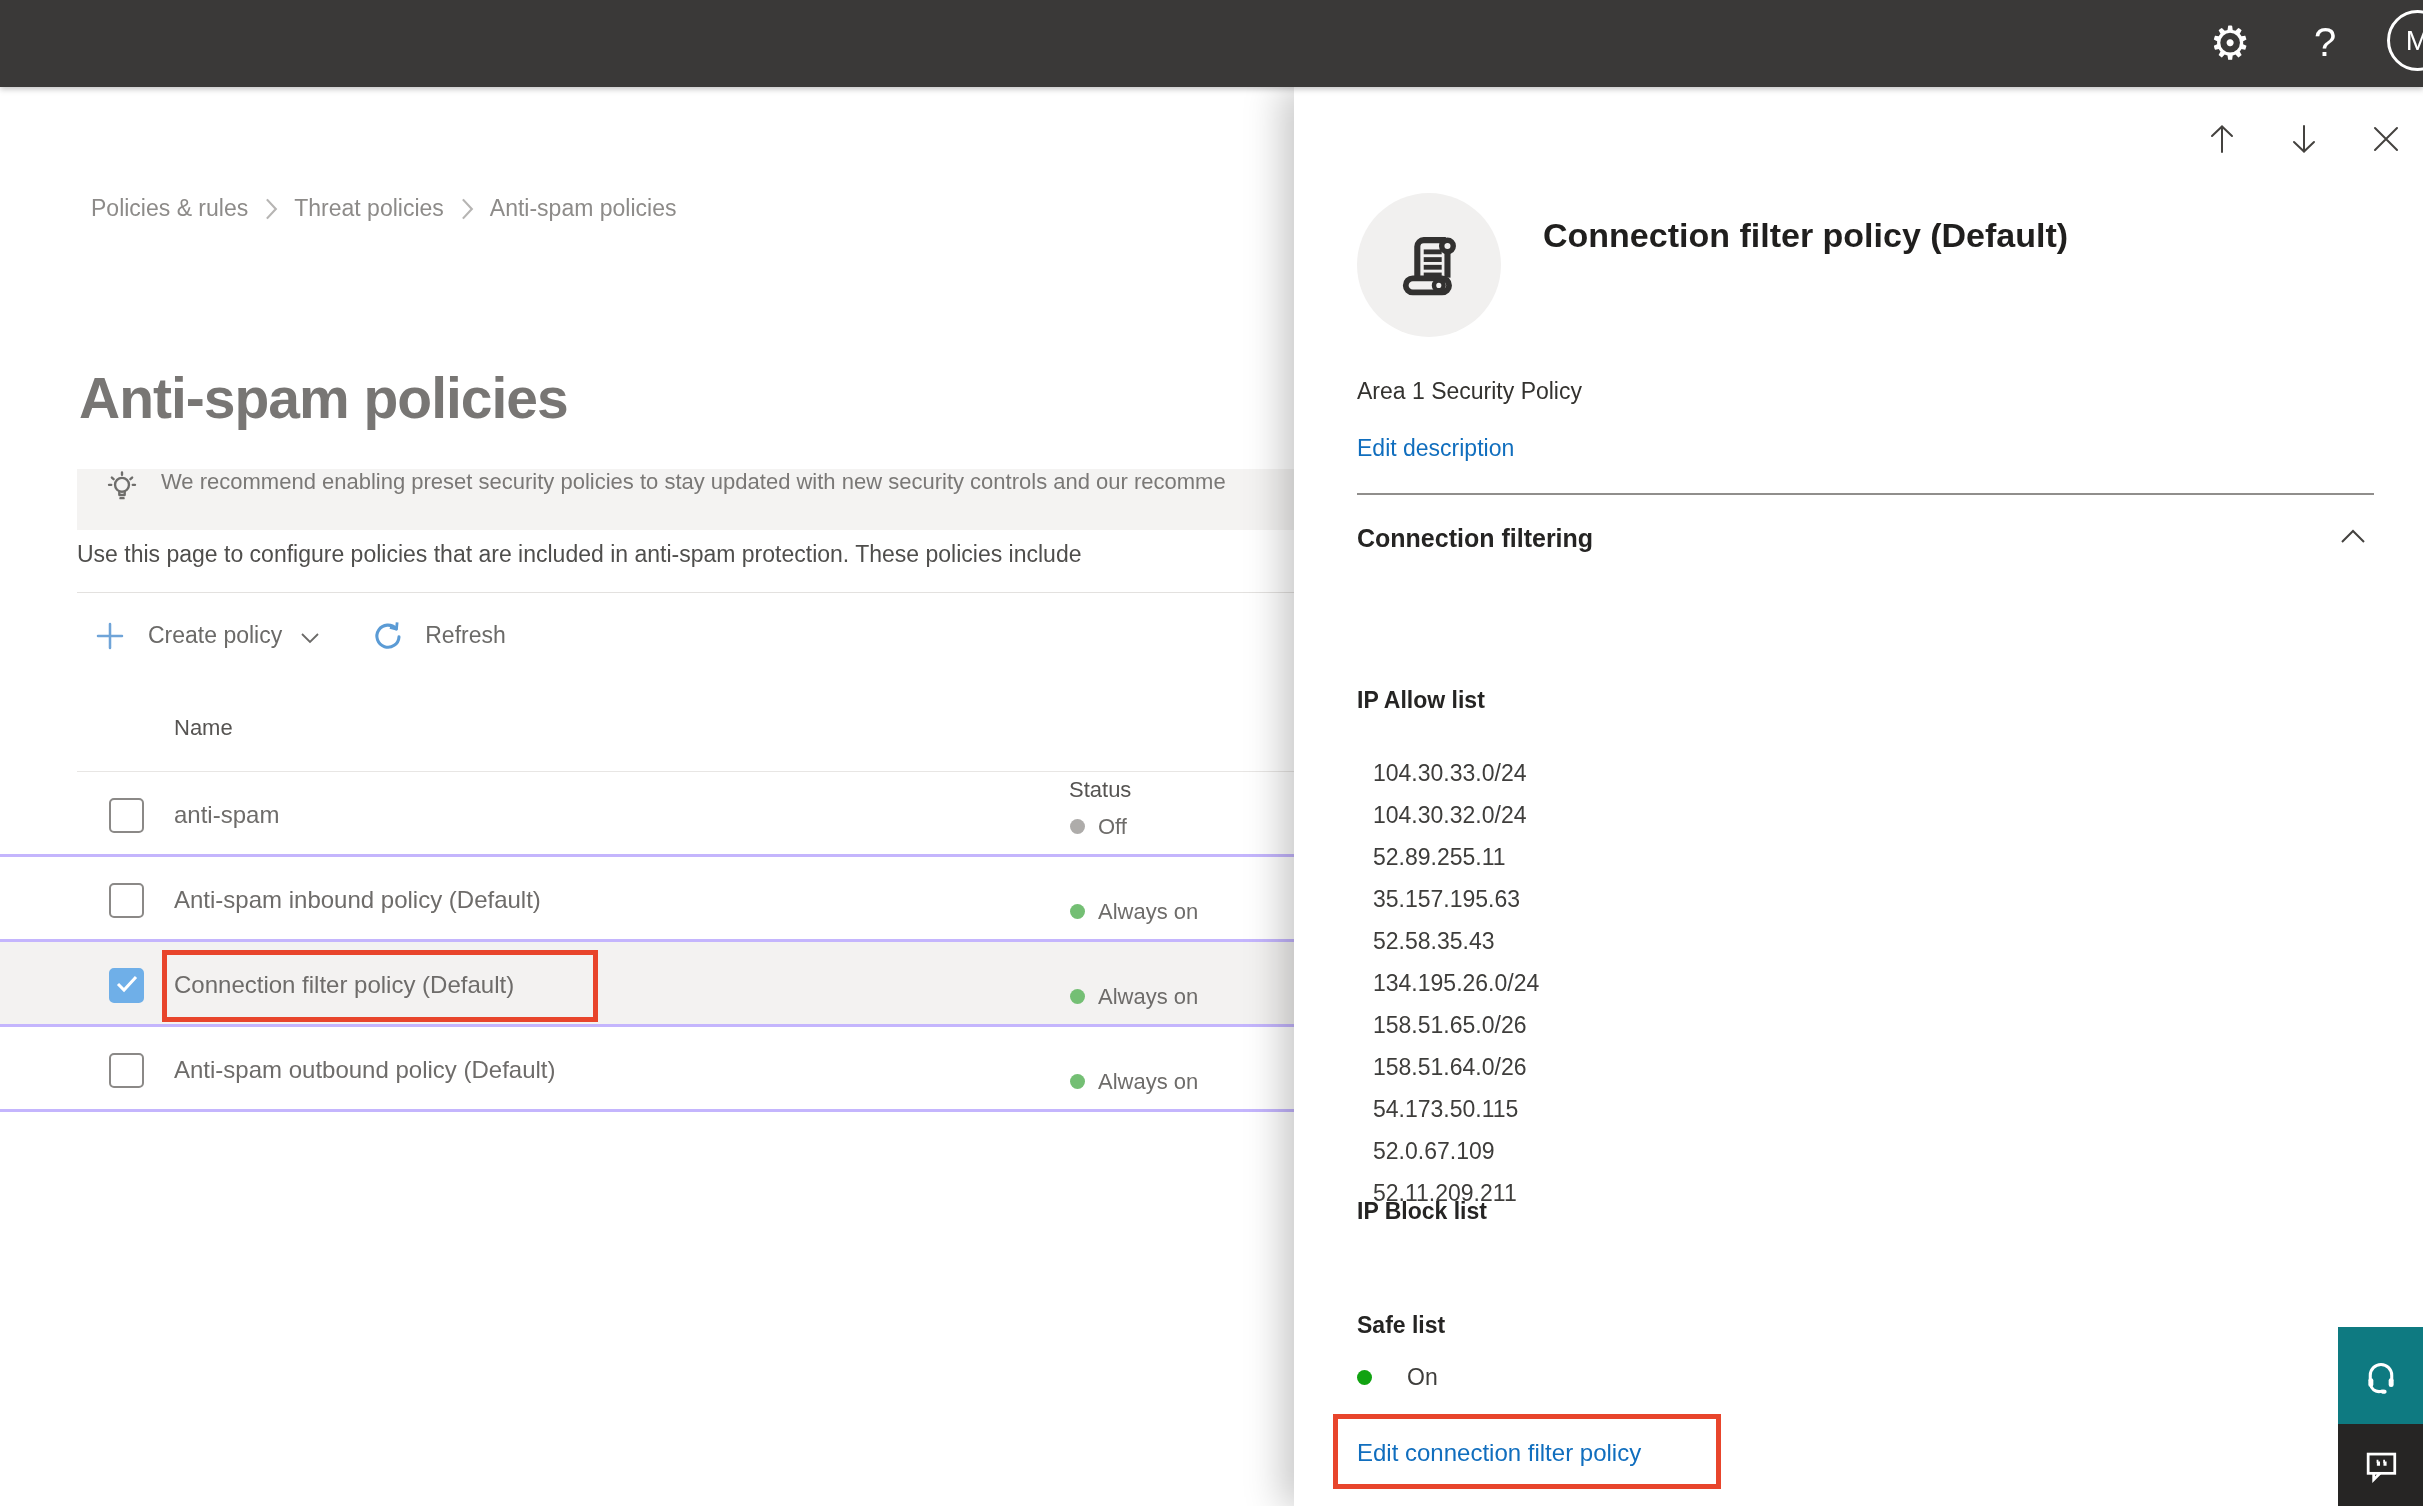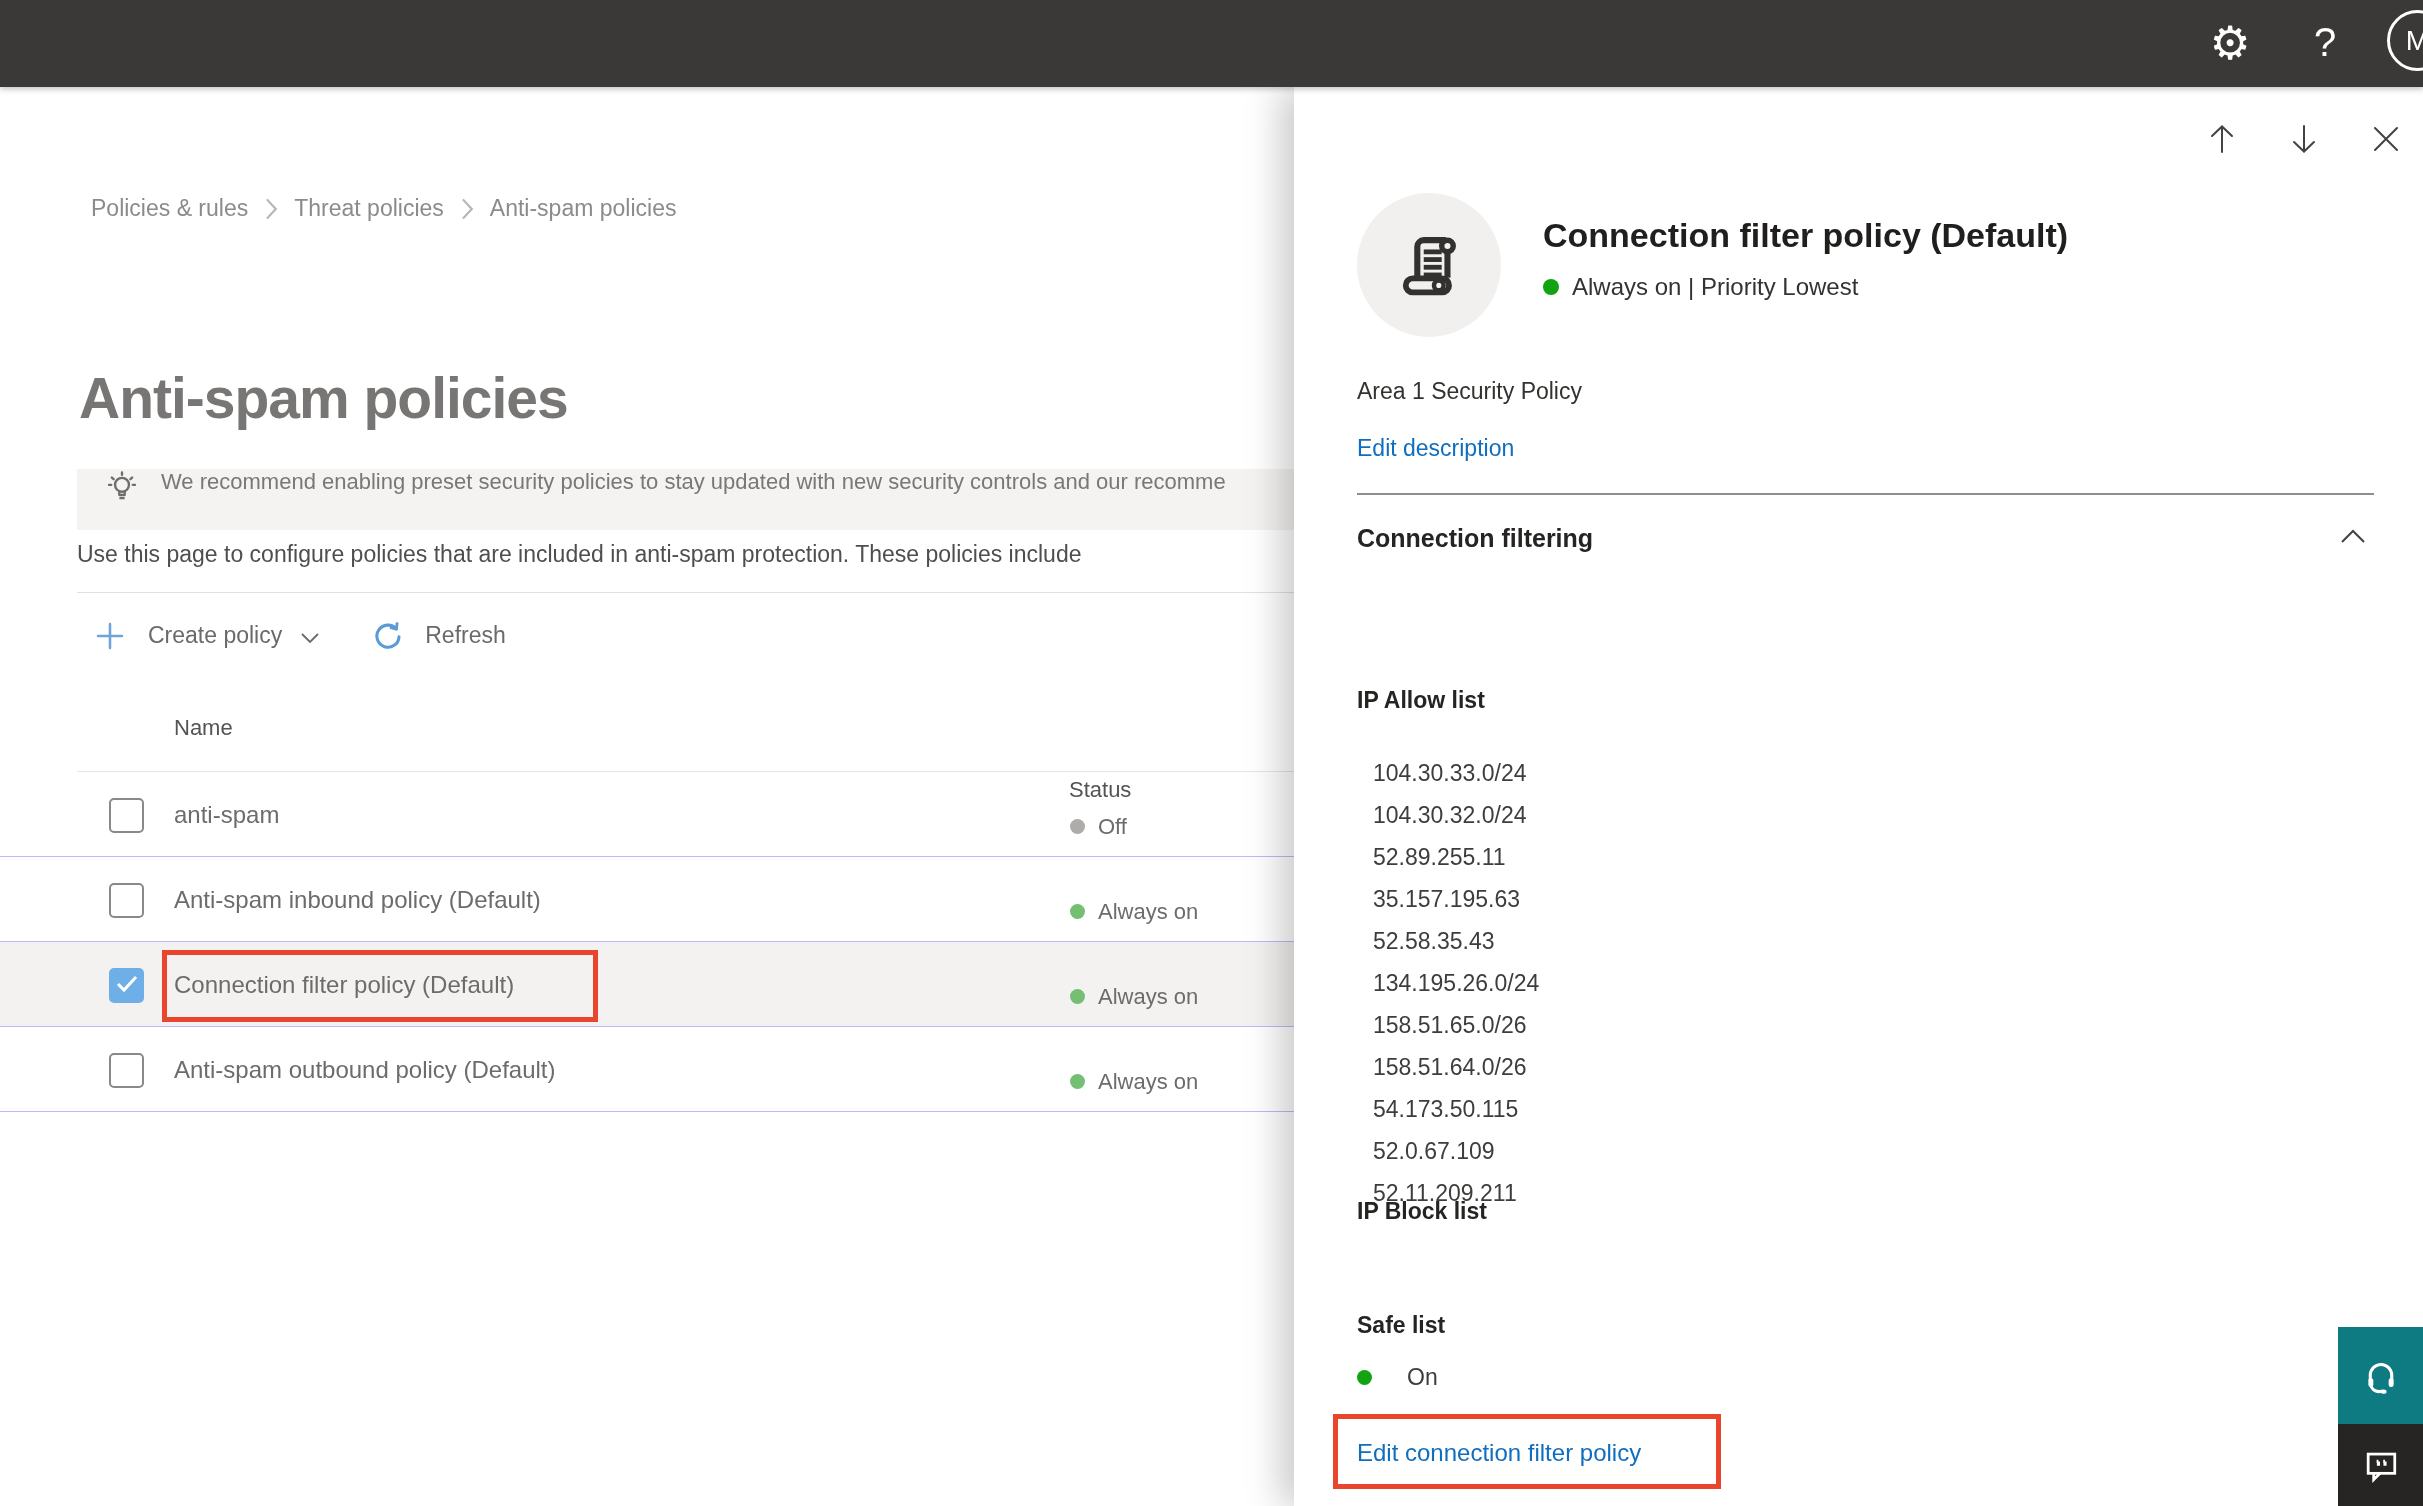--- a/index.html
+++ b/index.html
@@ -61,21 +61,21 @@
   .cmd-label { margin-left:22px; }
   .cmd-chevron { margin-left:18px; margin-top:4px; }
   .cmd-refresh { margin-left:51px; }
 
   .table-header { position:absolute; top:715px; left:0; z-index:5; font-size:22px; color:#565452; }
   .th-name   { position:absolute; left:174px; top:0; cursor:pointer; white-space:nowrap; }
   .th-status { position:absolute; left:1069px; top:18px; cursor:pointer; white-space:nowrap;margin-top:44px; }
   .divider-head { position:absolute; top:771px; left:77px; width:2346px; height:1px; background:#e8e6e4; z-index:5; }
 
   .rows { position:absolute; top:772px; left:0; width:2424px; z-index:5; }
-  .row { position:absolute; left:0; width:2156px; height:85px; border-bottom:1px solid #c4b5fd; cursor:pointer; }
+  .row { position:absolute; left:0; width:2156px; height:85px; border-bottom:3px solid #c4b5fd; cursor:pointer; }
   .row.selected { background:#f3f2f1; }
   .checkbox {
     position:absolute; left:109px; top:26px; width:35px; height:35px;
     border:2px solid #8b8987; border-radius:5px; background:#fff; cursor:pointer;
   }
   .checkbox svg { display:none; margin:4px auto; }
   .checked-true { background:#6fafe8; border-color:#6fafe8; }
   .checked-true svg { display:block; }
   .row-name {
     position:absolute; left:174px; top:0; height:85px; line-height:85px;
@@ -272,24 +272,20 @@
         <rect x="10.2" y="7" width="5.6" height="1.5" fill="#323130"></rect>
         <rect x="10.2" y="9.4" width="5.6" height="1.5" fill="#323130"></rect>
         <rect x="10.2" y="11.8" width="5.6" height="1.5" fill="#323130"></rect>
         <rect x="10.2" y="14.2" width="5.6" height="1.5" fill="#323130"></rect>
         <path d="M6.8 16 H15.9 a2.2 2.2 0 0 1 0 4.4 H6.8 a2.2 2.2 0 0 1 0-4.4 Z" fill="none" stroke="#323130" stroke-width="1.8"></path>
         <circle cx="14.9" cy="18.2" r="1.5" fill="none" stroke="#323130" stroke-width="1.4"></circle>
       </svg>
     </div>
     <div class="panel-header-text">
       <div class="panel-title">Connection filter policy (Default)</div>
-      <div class="panel-status">
-        <span class="panel-dot"></span>
-        <span class="panel-status-text">Always on | Priority Lowest</span>
-      </div>
     </div>
   </div>
 
   <div class="panel-desc">Area 1 Security Policy</div>
   <div class="panel-editdesc link">Edit description</div>
 
   <div class="panel-divider"></div>
 
   <div class="section-row">
     <span class="section-title">Connection filtering</span>

